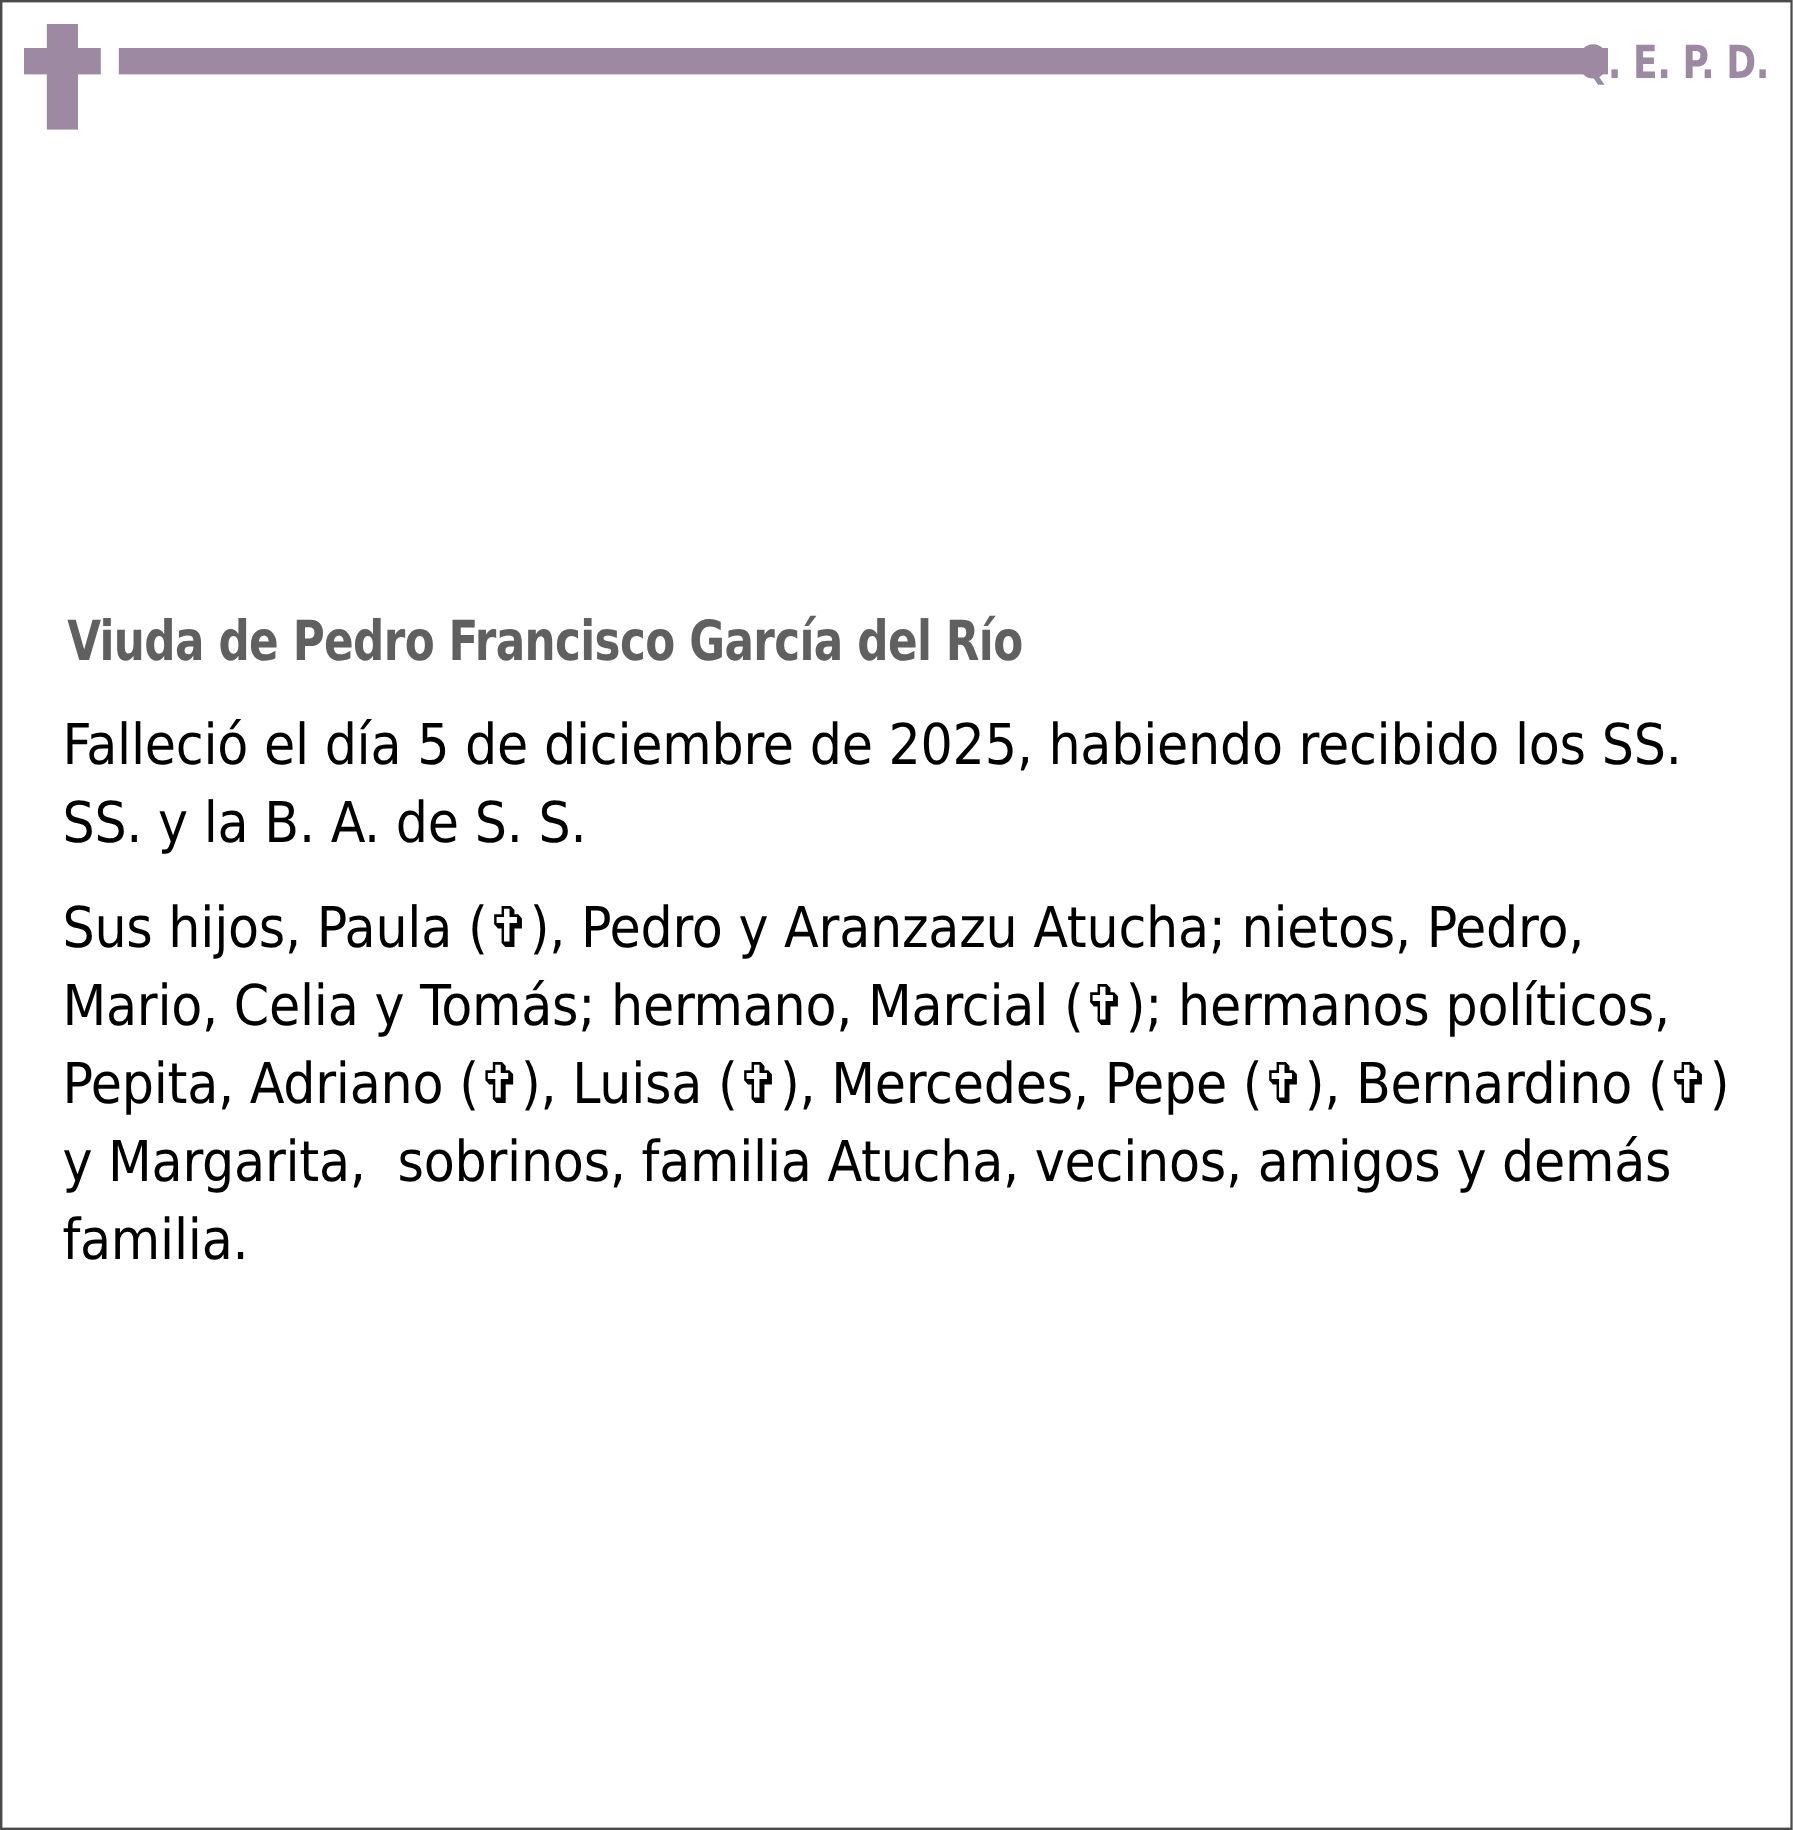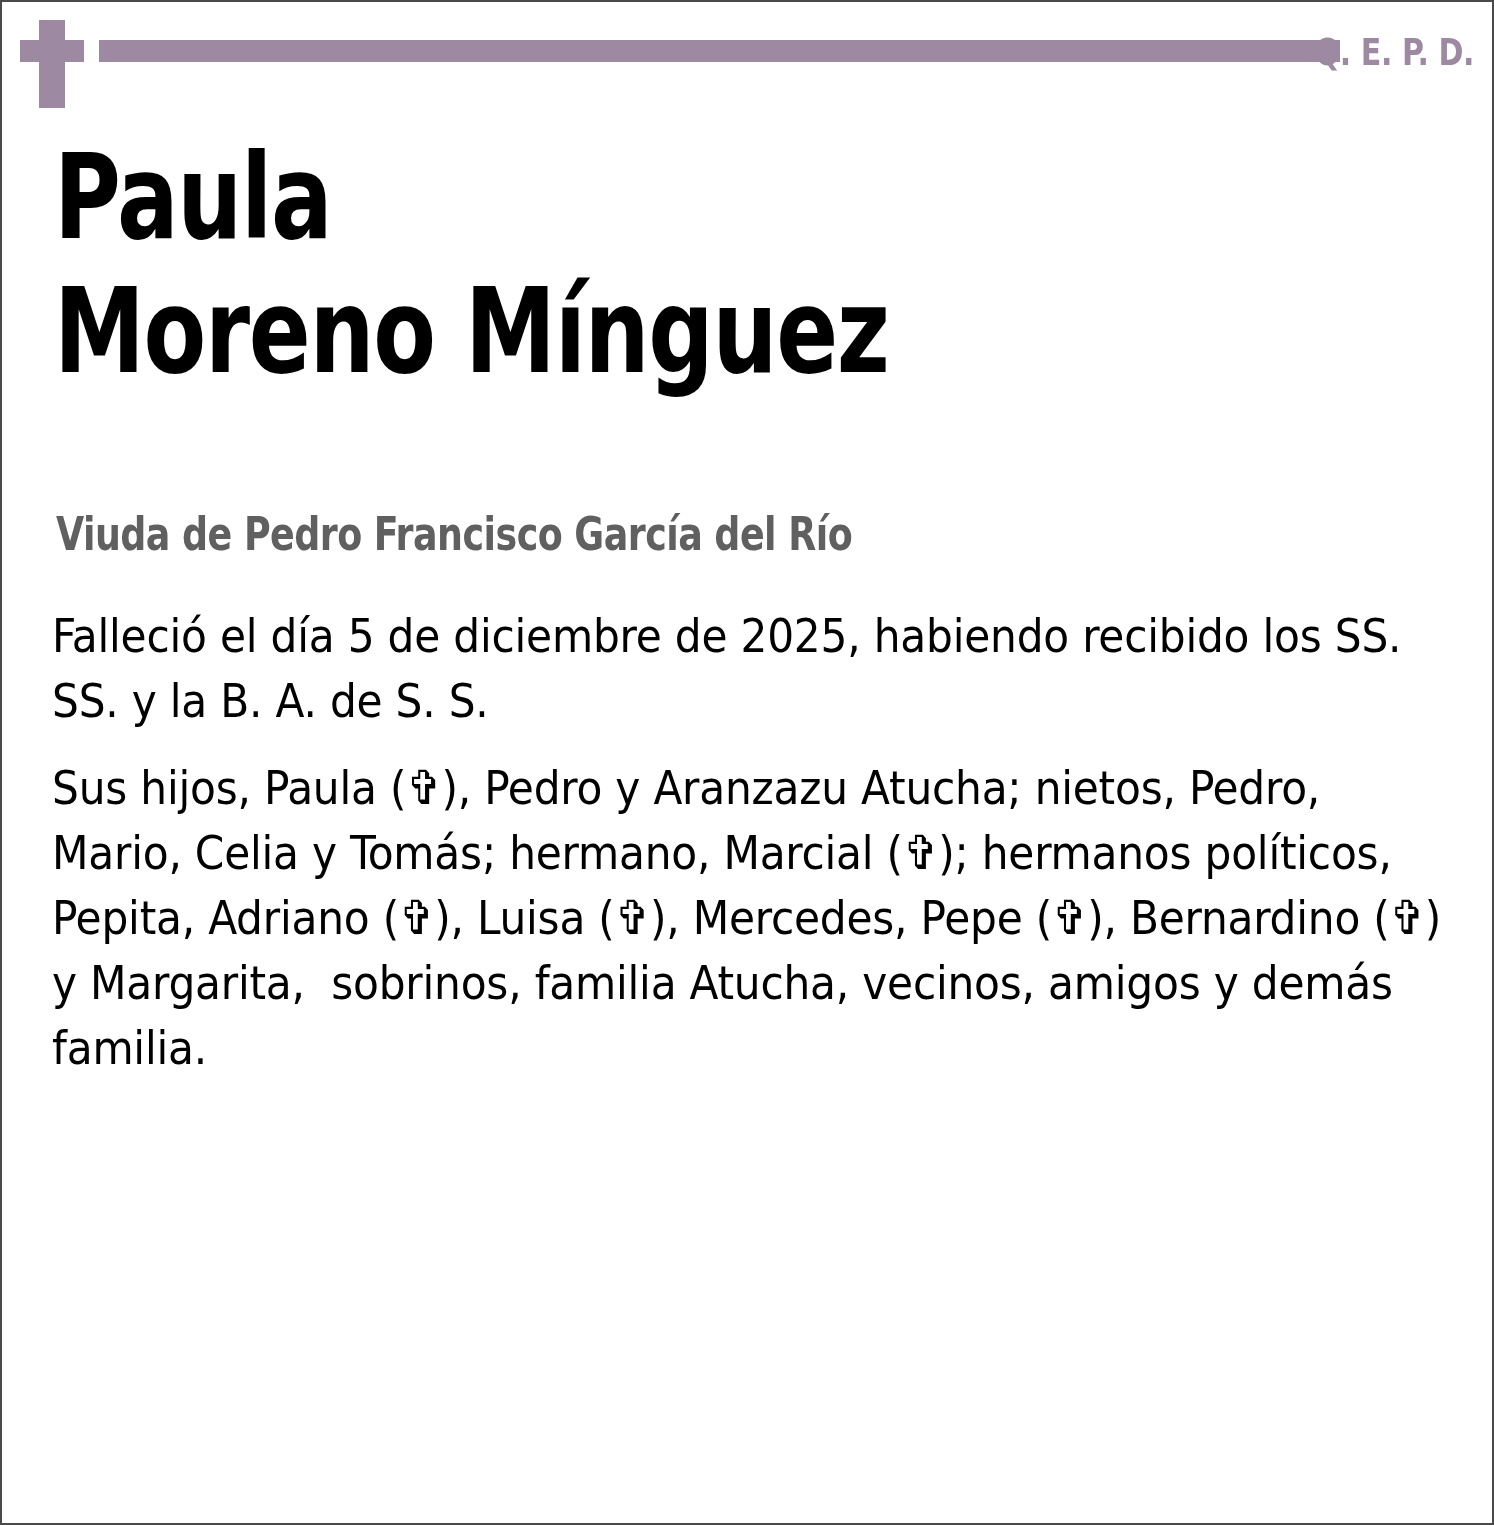--- a/index.html
+++ b/index.html
@@ -124,21 +124,21 @@
     top: 585px;
     width: 1400px;
   }
 
   .body-para {
     font-family: "DejaVu Sans Condensed", "Liberation Sans Narrow", "Liberation Sans", sans-serif;
     font-weight: 400;
     font-size: 47px;
     line-height: 65px;
     color: #000000;
-    margin: 16px 0 22px 0;
+    margin: 2px 0 22px 0;
     letter-spacing: -0.2px;
     white-space: pre-wrap;
   }
 
   .body-para.emphasis {
     font-weight: 700;
     margin-top: 24px;
     letter-spacing: -0.4px;
   }
 </style>
@@ -152,24 +152,20 @@
     <div class="cross-mark">
       <div class="v-bar"></div>
       <div class="h-bar"></div>
     </div>
 
     <div class="rule-bar"></div>
 
     <div class="qepd">Q. E. P. D.</div>
   </div>
 
-  <div class="name-block">
-    <div class="deceased-name">Paula</div>
-    <div class="deceased-name">Moreno Mínguez</div>
-  </div>
 
   <div class="relation" style="color: rgb(96, 96, 96);">Viuda de Pedro Francisco García del Río</div>
 
   <div class="body-block">
     <p class="body-para">Falleció el día 5 de diciembre de 2025, habiendo recibido los SS. SS. y la B. A. de S. S.</p>
 
     <p class="body-para">Sus hijos, Paula (✞), Pedro y Aranzazu Atucha; nietos, Pedro, Mario, Celia y Tomás; hermano, Marcial (✞); hermanos políticos, Pepita, Adriano (✞), Luisa (✞), Mercedes, Pepe (✞), Bernardino (✞) y Margarita,  sobrinos, familia Atucha, vecinos, amigos y demás familia.</p>
 
   </div>
 

